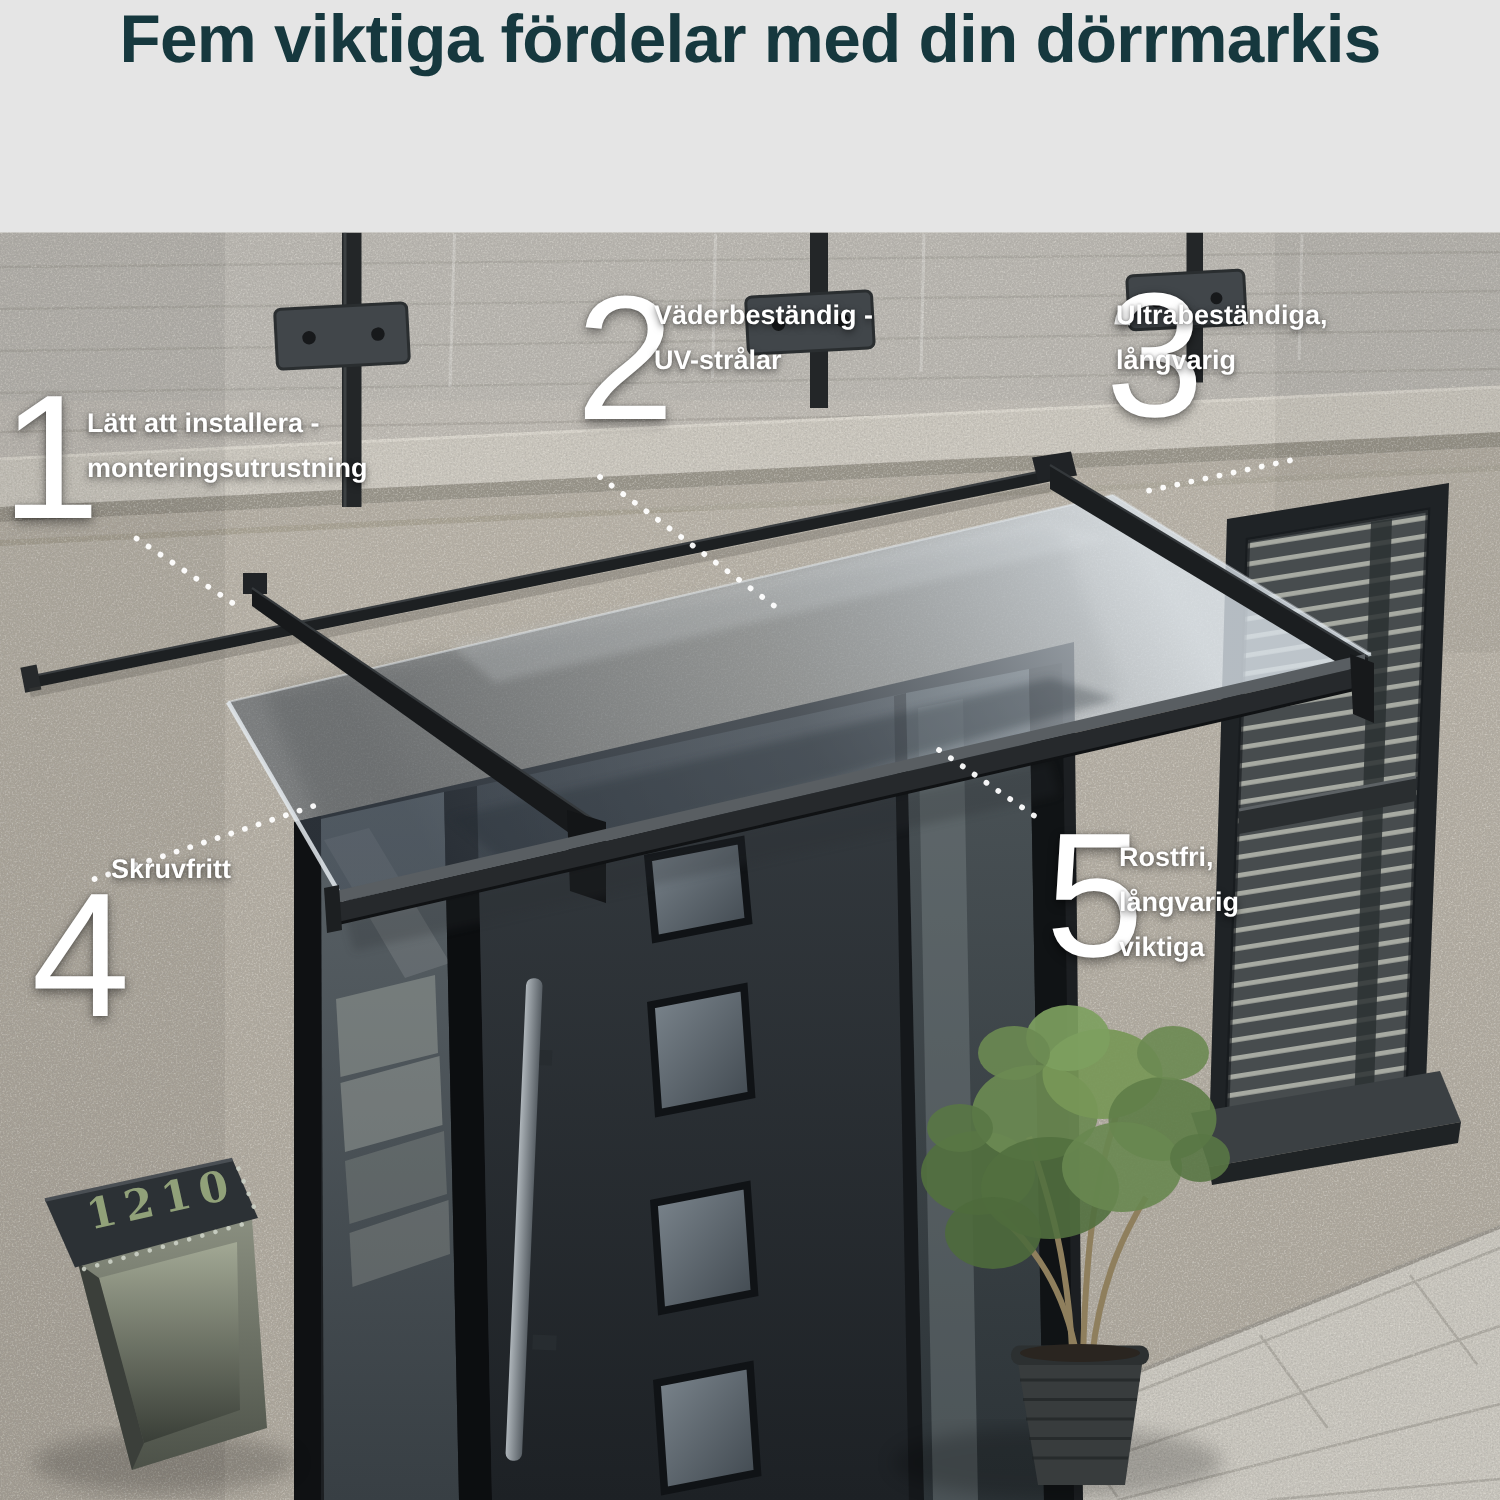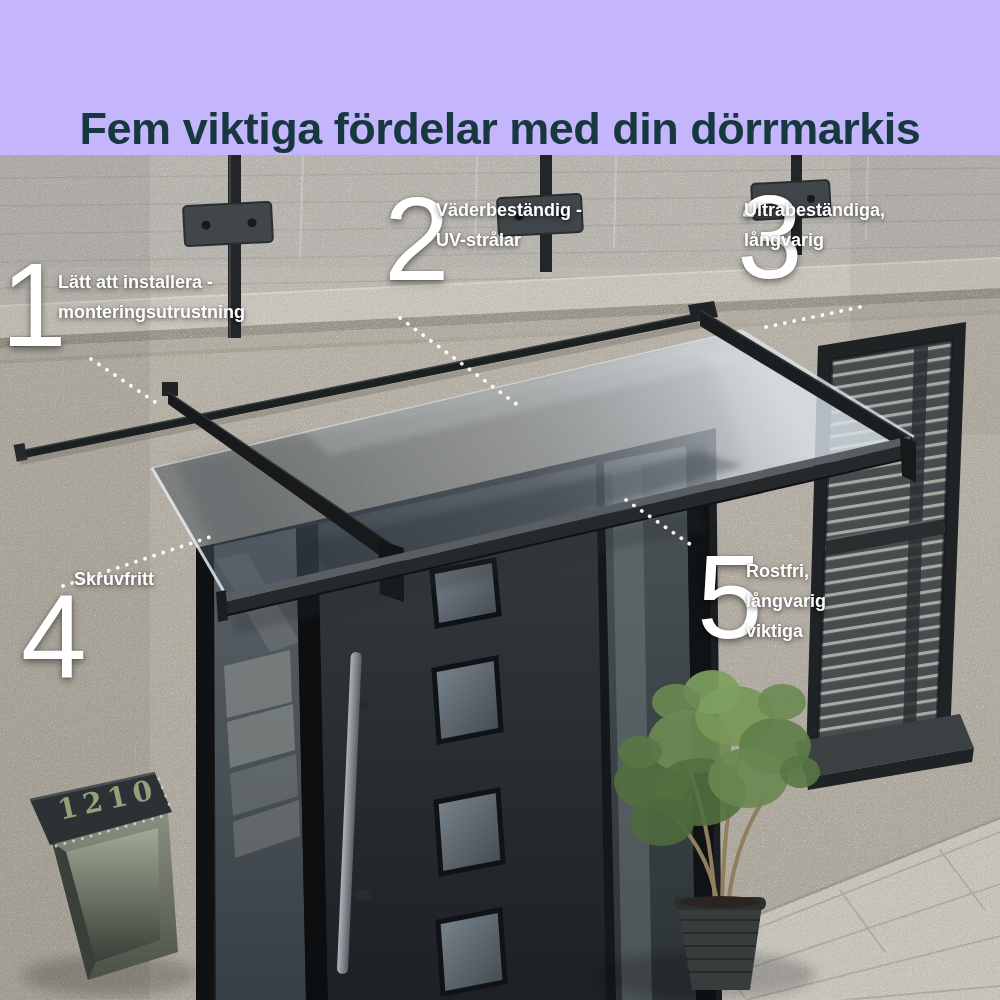--- a/index.html
+++ b/index.html
@@ -1,20 +1,20 @@
 <!DOCTYPE html>
 <html><head>
 <meta charset="utf-8">
 <style>
   html,body{margin:0;padding:0;background:#888;}
   .stage{position:relative;width:1000px;height:1000px;overflow:hidden;background:#b2aca1;
          font-family:"Liberation Sans",sans-serif;}
   .scene{position:absolute;left:0;top:0;width:1000px;height:1000px;display:block;}
-  .band{position:absolute;left:0;top:0;width:1000px;height:155px;background:#c4b5fd;
-        display:flex;align-items:flex-end;justify-content:center;}
+  .band{position:absolute;left:0;top:0;width:1000px;height:155px;background:#e5e5e5;
+        display:flex;align-items:flex-start;justify-content:center;}
   .band h1{margin:0;font-size:45px;font-weight:700;letter-spacing:-0.5px;color:#16383e;}
   .num{position:absolute;color:#fff;font-size:118px;font-weight:400;line-height:1;
        text-shadow:0 3px 7px rgba(0,0,0,.45),0 0 2px rgba(0,0,0,.3);}
   .lines{position:absolute;color:#fff;font-size:18px;font-weight:700;line-height:30px;
          text-shadow:0 2px 5px rgba(0,0,0,.5),0 0 2px rgba(0,0,0,.3);white-space:nowrap;}
   .mailbox-number{position:absolute;left:57px;top:783px;font-family:"DejaVu Serif",serif;
         font-size:28px;font-weight:700;color:#9aab7f;letter-spacing:6px;
         transform:rotate(-12.5deg);opacity:.92;}
 </style>
 </head>

